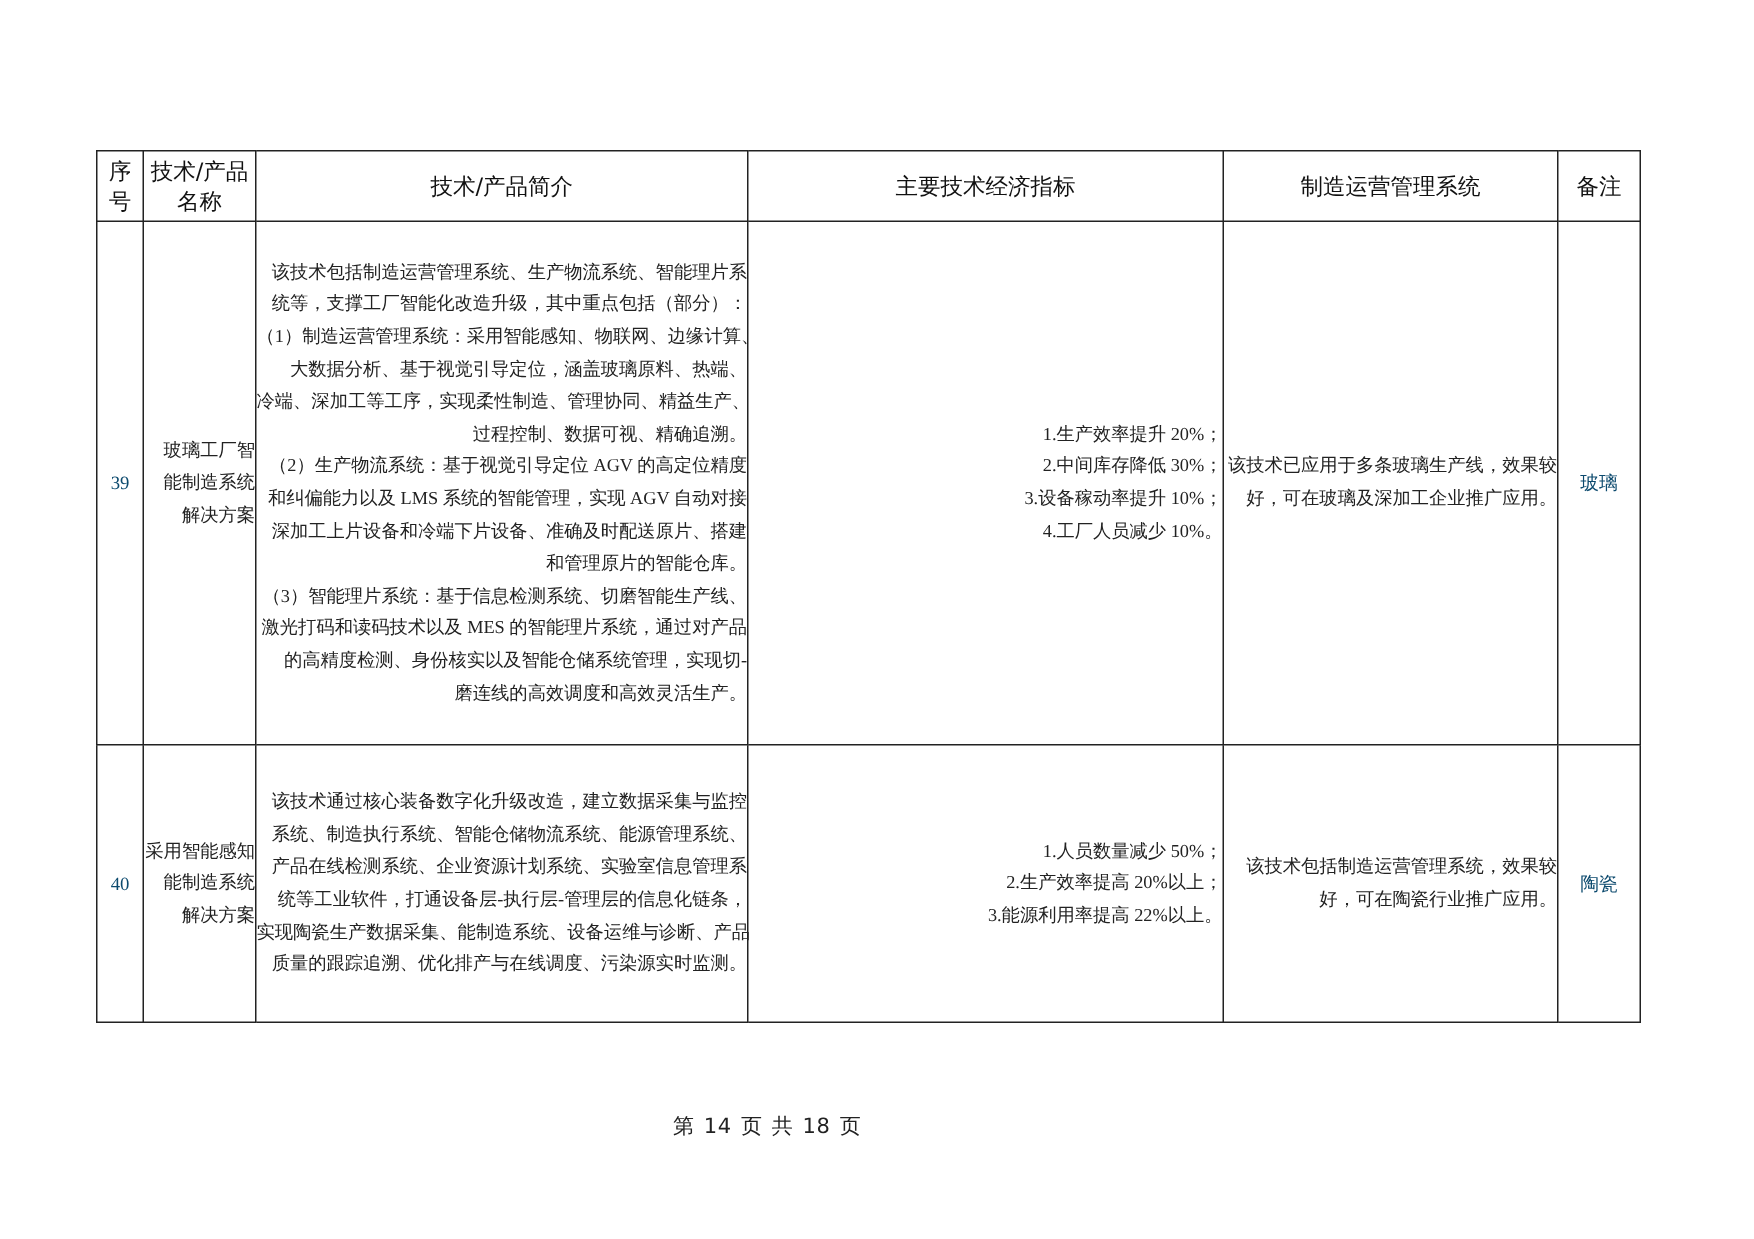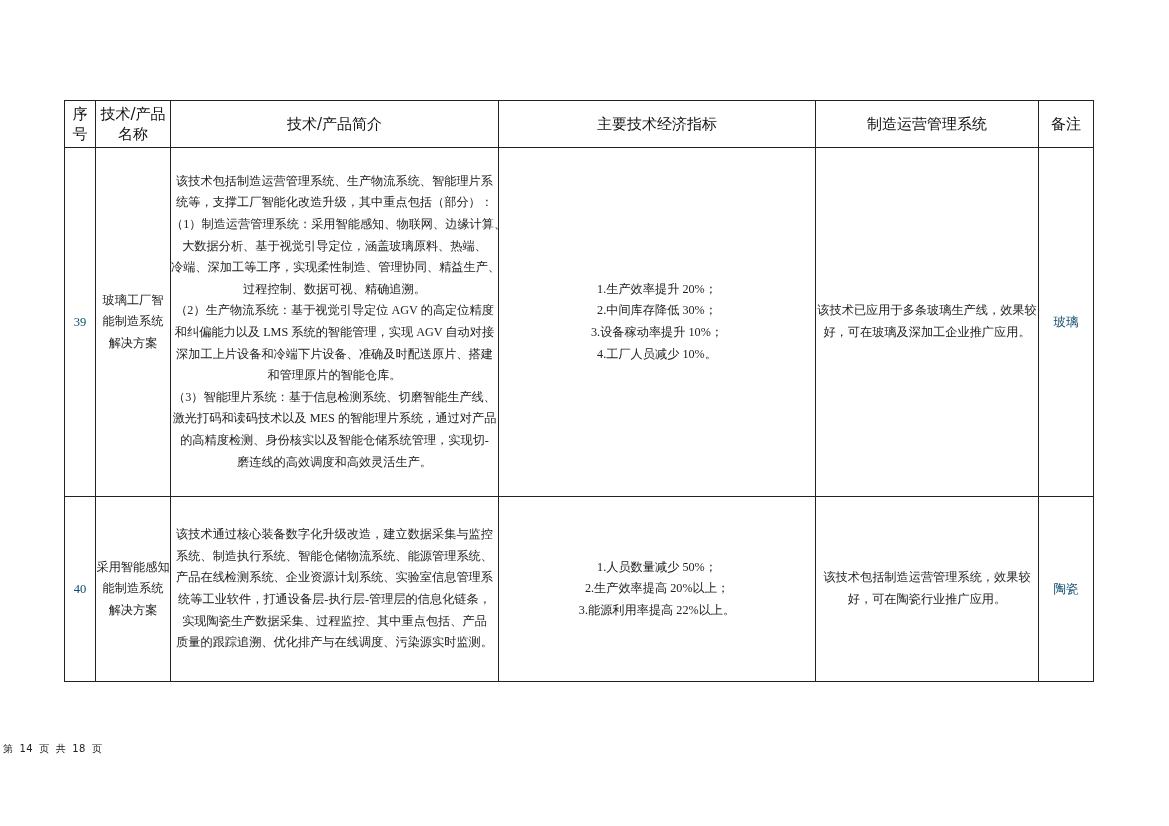--- a/index.html
+++ b/index.html
@@ -41,40 +41,41 @@
     .col-name { width: 75px; }
     .col-intro { width: 328px; }
     .col-metrics { width: 317px; }
     .col-app { width: 223px; }
     .col-note { width: 55px; }
 
     .cell-text {
       font-size: 12.2px;
       line-height: 21.6px;
       color: #222;
-      text-align: center;
+      text-align: right;
       padding: 0 0 0 2px;
       white-space: normal;
       word-break: break-all;
     }
     .cell-center {
       font-size: 12.5px;
       text-align: center;
       color: #0c4a6e;
     }
     .row-39 td { height: 348px; }
     .row-40 td { height: 184px; }
     .line { display: block; white-space: nowrap; }
     .footer {
       position: absolute;
       left: 0;
       width: 1023px;
       top: 742px;
+      text-align: center;
       font-family: "DejaVu Sans", "Liberation Sans", sans-serif;
-      font-size: 10px;
+      font-size: 14px;
       color: #222;
       letter-spacing: 0.5px;
     }
     .footer span { margin: 0 3px; }
   </style>
 </head>
 <body>
 
 <table class="page-table">
   <colgroup>
@@ -144,21 +145,21 @@
       <td class="cell-text">
         <span class="line">采用智能感知</span>
         <span class="line">能制造系统</span>
         <span class="line">解决方案</span>
       </td>
       <td class="cell-text">
         <span class="line">该技术通过核心装备数字化升级改造，建立数据采集与监控</span>
         <span class="line">系统、制造执行系统、智能仓储物流系统、能源管理系统、</span>
         <span class="line">产品在线检测系统、企业资源计划系统、实验室信息管理系</span>
         <span class="line">统等工业软件，打通设备层-执行层-管理层的信息化链条，</span>
-        <span class="line">实现陶瓷生产数据采集、过程监控、其中重点包括、产品</span>
+        <span class="line">实现陶瓷生产数据采集、能制造系统、设备运维与诊断、产品</span>
         <span class="line">质量的跟踪追溯、优化排产与在线调度、污染源实时监测。</span>
       </td>
       <td class="cell-text">
         <span class="line">1.人员数量减少 50%；</span>
         <span class="line">2.生产效率提高 20%以上；</span>
         <span class="line">3.能源利用率提高 22%以上。</span>
       </td>
       <td class="cell-text">
         <span class="line">该技术包括制造运营管理系统，效果较</span>
         <span class="line">好，可在陶瓷行业推广应用。</span>

